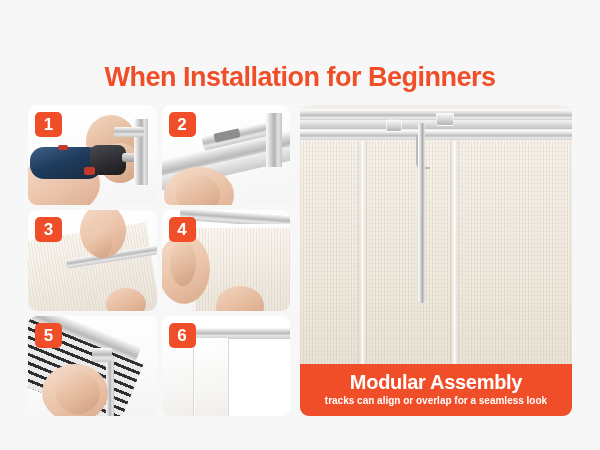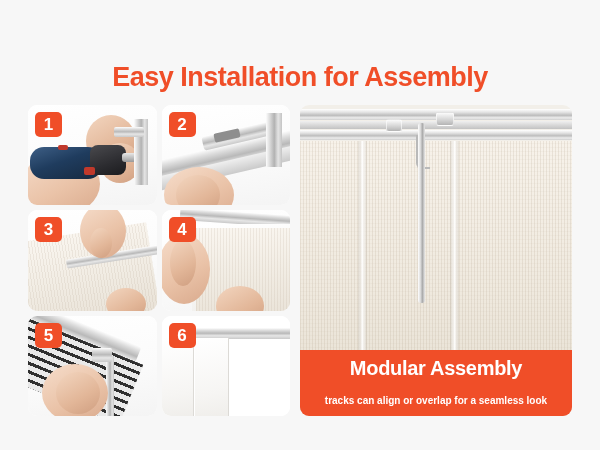--- a/index.html
+++ b/index.html
@@ -191,21 +191,21 @@
   .caption-sub {
     font-size:10px;
     font-weight:bold;
     line-height:1.32;
     margin-top:2px;
   }
 </style>
 </head>
 <body>
 
-<div class="page-title">Easy Installation for Assembly</div>
+<div class="page-title">When Installation for Beginners</div>
 
 <div class="content">
 
   <div class="steps-grid">
 
     <div class="tile">
       <div class="photo bg-soft">
         <div class="hand" style="left:-6px;  top:48px;  width:78px;  height:62px;"></div>
         <div class="hand2" style="left:58px;  top:10px;  width:50px;  height:52px;"></div>
         <div class="hand2" style="left:72px;  top:38px;  width:40px;  height:40px;"></div>
@@ -290,17 +290,17 @@
     <div class="hero-rail" style="top:25px; height:10px;"></div>
 
     <div class="hero-clip" style="left:86px;  top:14px; width:16px; height:13px;"></div>
     <div class="hero-clip" style="left:136px; top:7px;  width:18px; height:14px;"></div>
 
     <div class="hero-hook" style="left:116px; top:30px; width:14px; height:34px;"></div>
     <div class="hero-wand" style="left:118px; top:18px; height:180px;"></div>
 
     <div class="caption">
       <div class="caption-title">Modular Assembly</div>
-      <div class="caption-sub" style="margin-top:14px;">tracks can align or overlap for a seamless look</div>
+      <div class="caption-sub" style="margin-top:0;">tracks can align or overlap for a seamless look</div>
     </div>
   </div>
 
 </div>
 
 </body></html>

